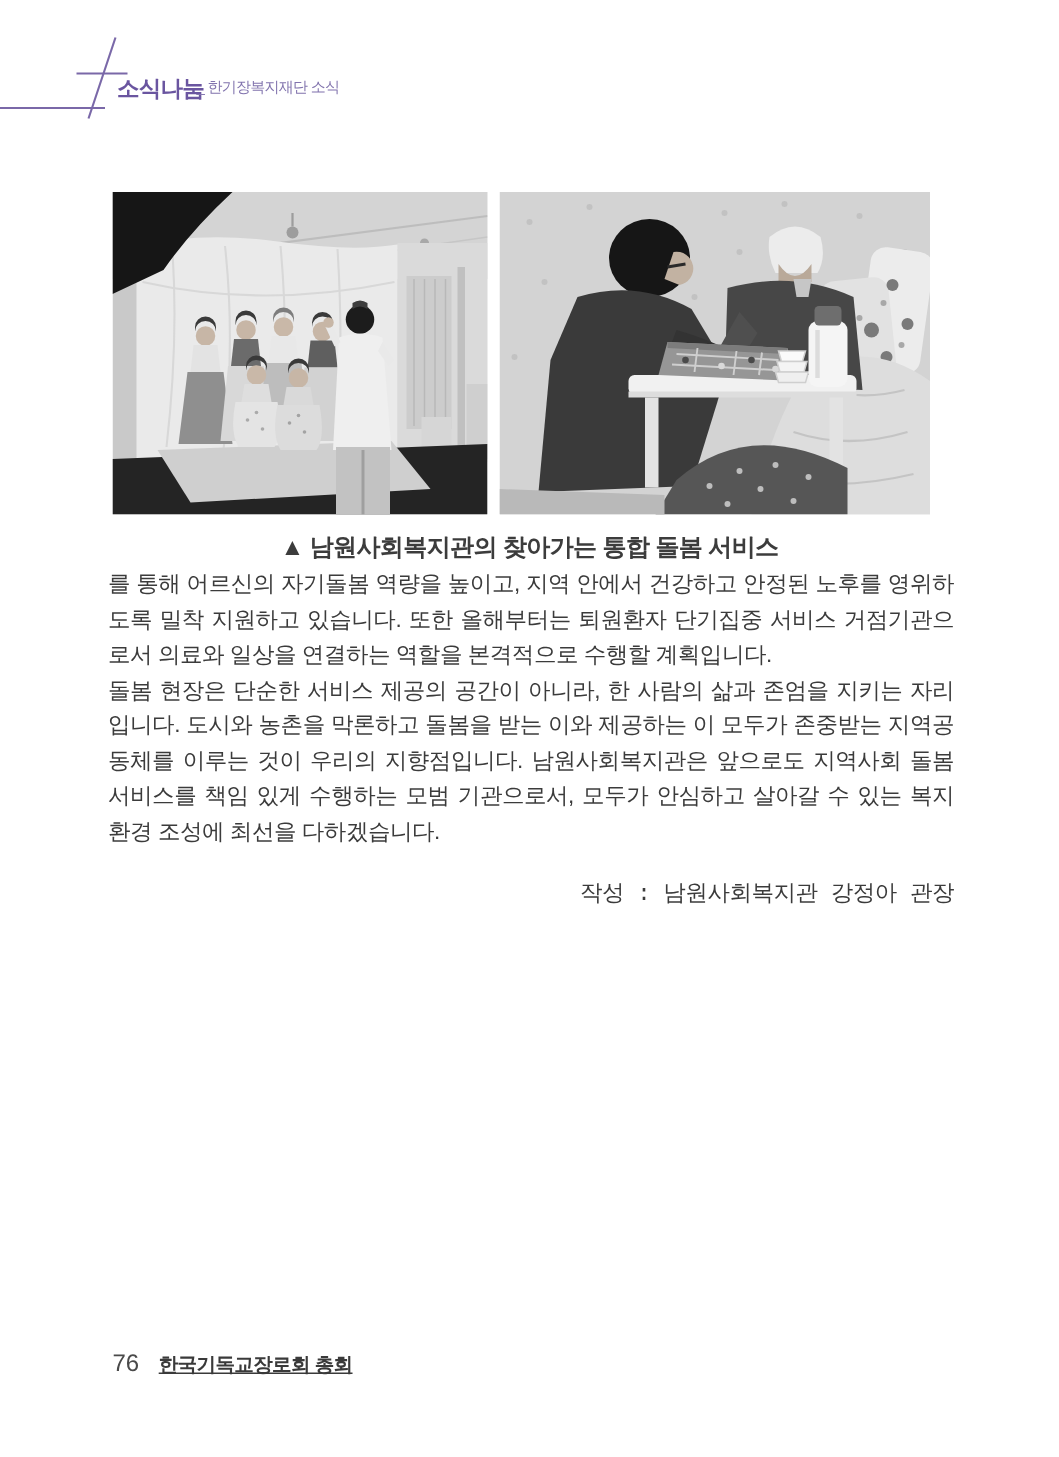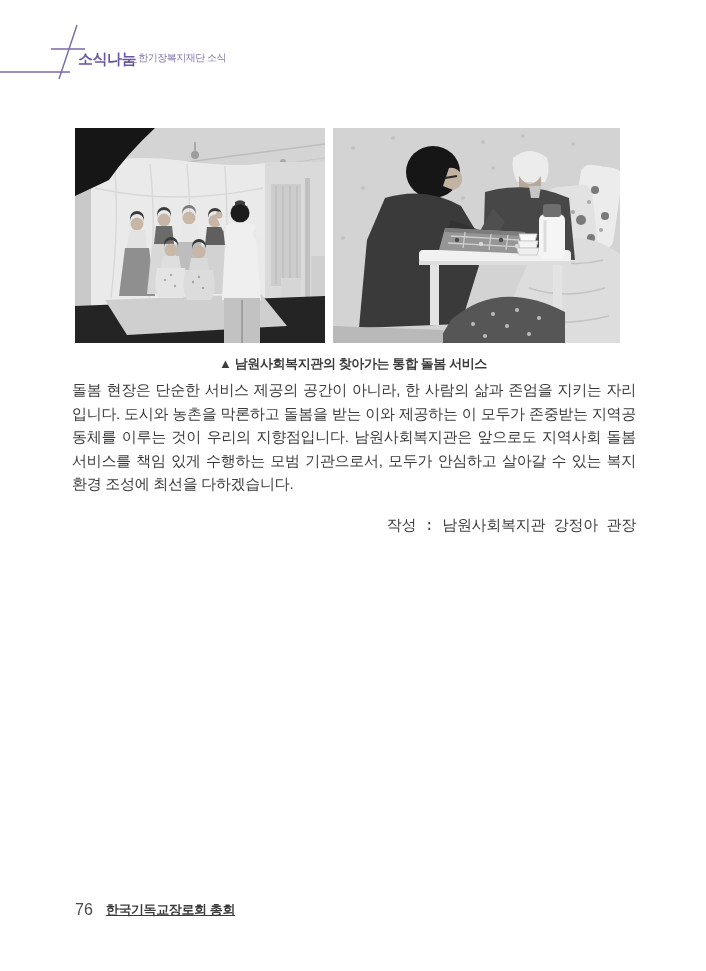--- a/index.html
+++ b/index.html
@@ -25,21 +25,21 @@
     font-size:10px; font-weight:500; color:#8274ae; letter-spacing:-0.5px;
   }
 
   
   .photo-row { position:absolute; top:128px; left:75px; display:flex; gap:8px; }
   .photo { display:block; }
   .photo svg { display:block; }
 
   .caption {
     position:absolute; top:355px; left:0; width:706px;
-    text-align:center; font-size:13px; font-weight:700; color:#3c3c3c;
+    text-align:center; font-size:16px; font-weight:700; color:#3c3c3c;
     letter-spacing:-0.4px;
   }
 
   
   .article {
     position:absolute; top:378px; left:72px; width:564px;
     font-size:15px; line-height:23.5px; letter-spacing:-0.3px;
     text-align:justify; color:#3b3b3b;
     word-break:break-all;
   }
@@ -273,20 +273,21 @@
         </g>
 
         <path d="M0,198 L110,202 L110,215 L0,215 Z" fill="#b9b9b9"></path>
       </svg>
     </figure>
   </div>
 
   <div class="caption">▲ 남원사회복지관의 찾아가는 통합 돌봄 서비스</div>
 
   <main class="article">
+    <p>를 통해 어르신의 자기돌봄 역량을 높이고, 지역 안에서 건강하고 안정된 노후를 영위하도록 밀착 지원하고 있습니다. 또한 올해부터는 퇴원환자 단기집중 서비스 거점기관으로서 의료와 일상을 연결하는 역할을 본격적으로 수행할 계획입니다.</p>
     <p>돌봄 현장은 단순한 서비스 제공의 공간이 아니라, 한 사람의 삶과 존엄을 지키는 자리입니다. 도시와 농촌을 막론하고 돌봄을 받는 이와 제공하는 이 모두가 존중받는 지역공동체를 이루는 것이 우리의 지향점입니다. 남원사회복지관은 앞으로도 지역사회 돌봄 서비스를 책임 있게 수행하는 모범 기관으로서, 모두가 안심하고 살아갈 수 있는 복지 환경 조성에 최선을 다하겠습니다.</p>
     <div class="byline">작성 : 남원사회복지관 강정아 관장</div>
   </main>
 
   <div class="ftr">
     <span class="ftr-num">76</span>
     <span class="ftr-pub">한국기독교장로회 총회</span>
   </div>
 
 </div>

